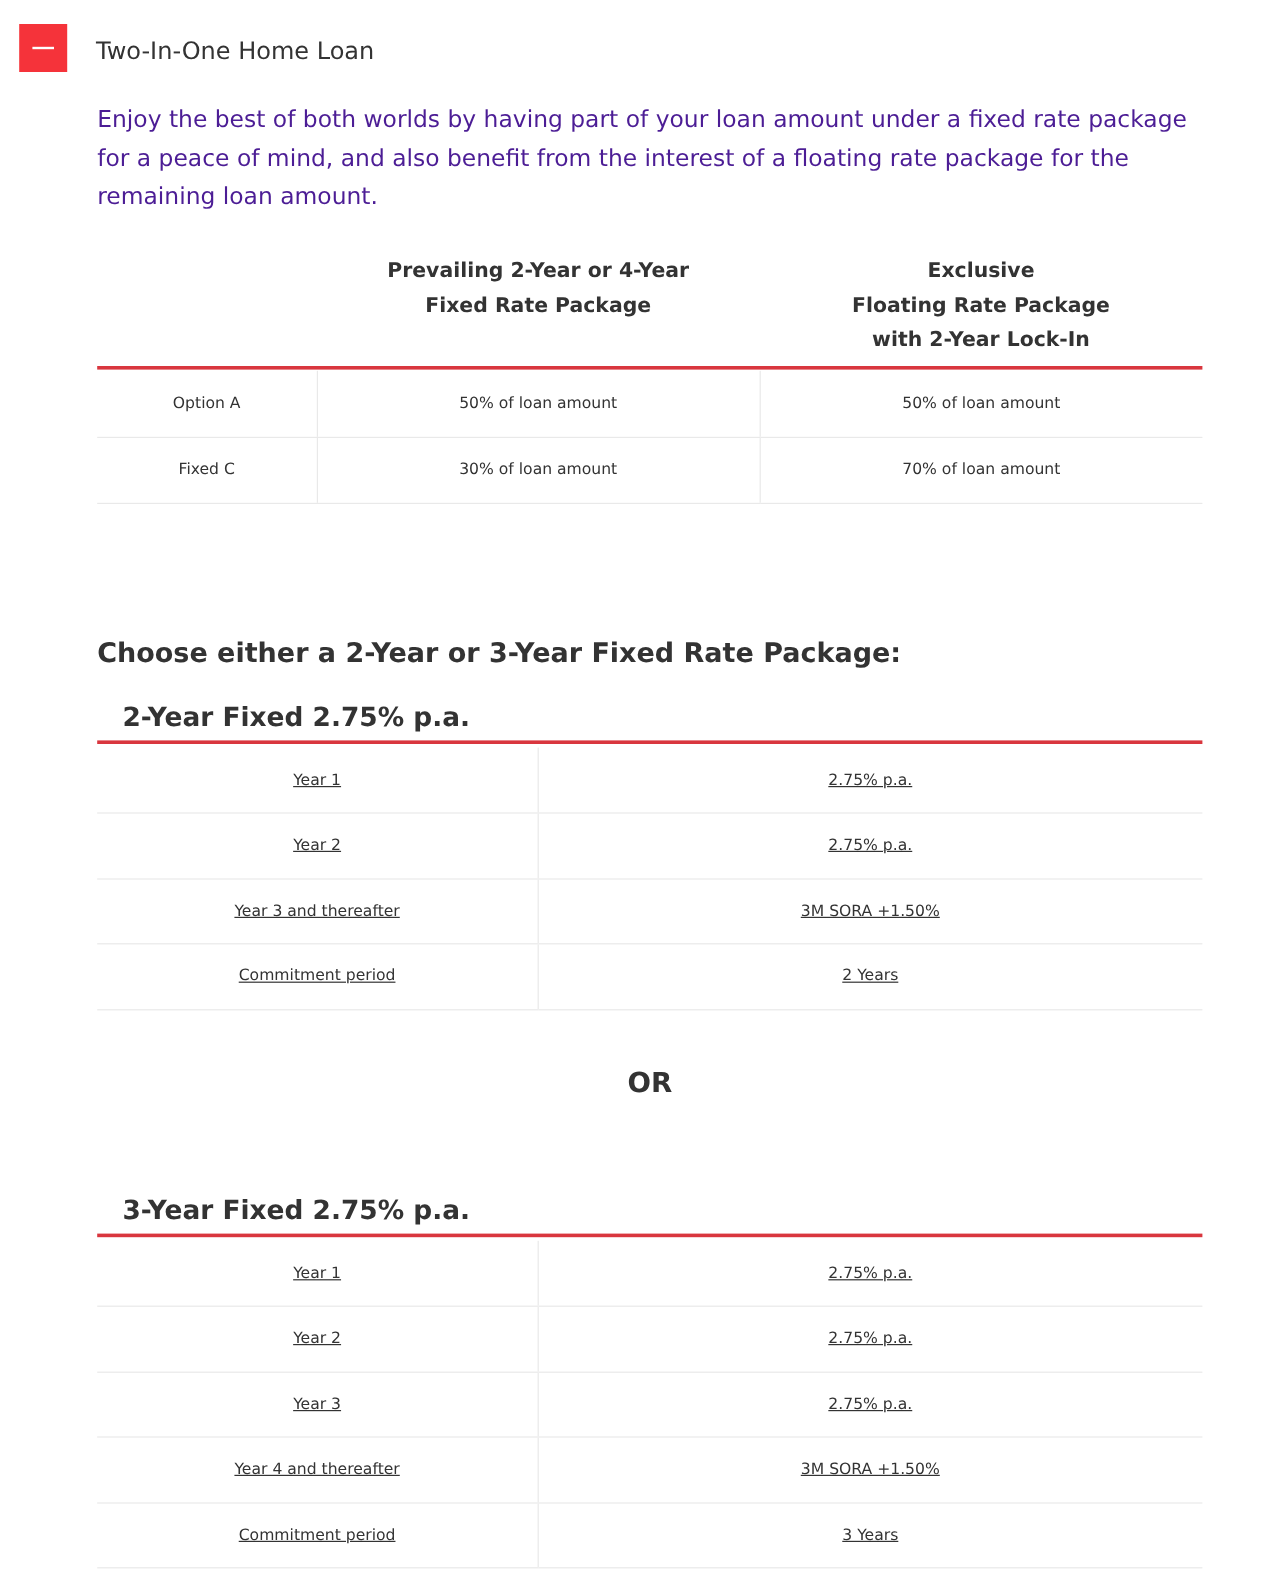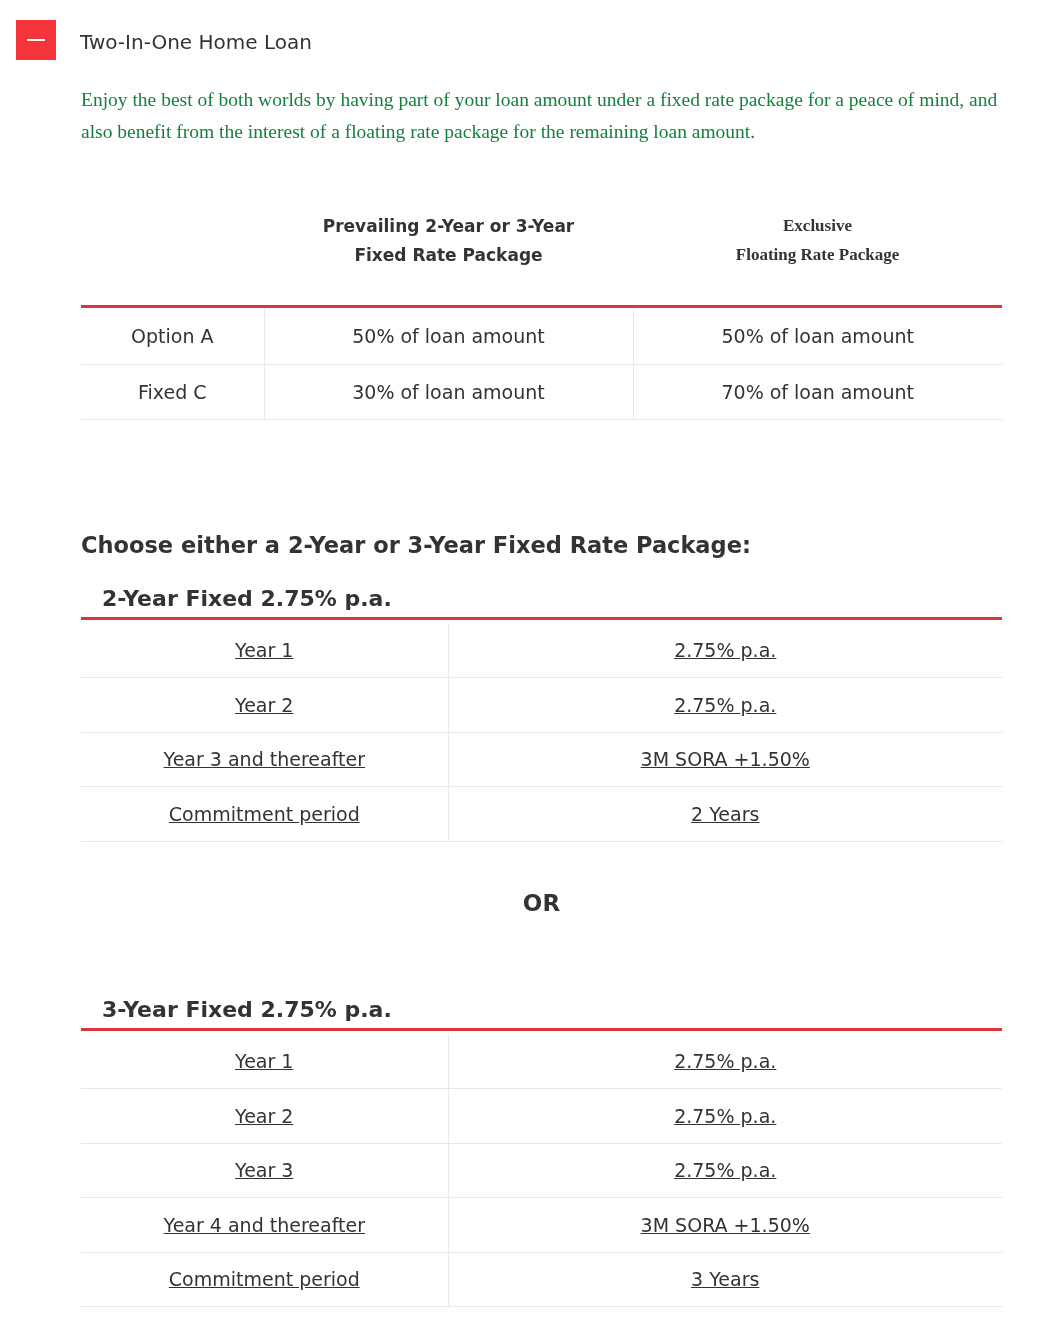--- a/index.html
+++ b/index.html
@@ -4,30 +4,30 @@
   <style>
     * { box-sizing: border-box; margin: 0; padding: 0; }
     html, body { width: 1053px; height: 1328px; background: #ffffff; overflow: hidden; }
     body { font-family: "DejaVu Sans", "Liberation Sans", sans-serif; color: #333333; position: relative; }
 
     .accordion-header { position: absolute; left: 16px; top: 20px; display: flex; align-items: center; }
     .toggle-btn { width: 40px; height: 40px; background: #f5333a; display: flex; align-items: center; justify-content: center; cursor: pointer; }
     .toggle-btn .bar { width: 18px; height: 2px; background: #ffffff; }
     .accordion-title { position: absolute; left: 64px; top: 10px; white-space: nowrap; font-size: 20px; color: #333; text-align: center; }
 
-    .intro { position: absolute; left: 81px; top: 84px; width: 940px; font-size: 19.5px; line-height: 32px; color: #15803d; font-family: Liberation Serif, serif; }
+    .intro { position: absolute; left: 81px; top: 84px; width: 940px; font-size: 19.5px; line-height: 32px; color: #4c1d95; }
 
     table { border-collapse: collapse; position: absolute; left: 81px; width: 921px; }
-    td { text-align: center; vertical-align: middle; font-size: 19px; color: #333; border-bottom: 1px solid #e9e9e9; }
+    td { text-align: center; vertical-align: middle; font-size: 13px; color: #333; border-bottom: 1px solid #e9e9e9; }
     td + td { border-left: 1px solid #e9e9e9; }
 
     .opt-head { position: absolute; left: 81px; top: 208px; width: 921px; height: 100px; border-bottom: 3px solid #d9363e; }
     .opt-head .h { position: absolute; top: 4px; font-size: 17px; font-weight: bold; line-height: 28.5px; text-align: center; color: #333; }
     .opt-head .h1 { left: 183px; width: 369px; }
-    .opt-head .h2 { left: 552px; width: 369px; font-family: Liberation Serif, serif; }
+    .opt-head .h2 { left: 552px; width: 369px; }
     #options-table { top: 309px; }
     #options-table td { height: 55px; }
     #options-table td:nth-child(1) { width: 183px; }
     #options-table td:nth-child(2) { width: 369px; }
 
     .section-heading { position: absolute; left: 81px; top: 532px; font-size: 22.5px; font-weight: bold; color: #333; white-space: nowrap; }
 
     .pkg-head { position: absolute; left: 81px; width: 921px; height: 34px; border-bottom: 3px solid #d9363e; }
     .pkg-head span { position: absolute; left: 21px; top: 0; font-size: 22px; font-weight: bold; color: #333; white-space: nowrap; }
     #pkg2-head { top: 586px; }
@@ -47,26 +47,27 @@
   <div class="toggle-btn">
     <div class="bar"></div>
   </div>
   <span class="accordion-title">Two-In-One Home Loan</span>
 </div>
 
 <p class="intro">Enjoy the best of both worlds by having part of your loan amount under a fixed rate package for a peace of mind, and also benefit from the interest of a floating rate package for the remaining loan amount.</p>
 
 <div class="opt-head">
   <div class="h h1">
-    <div>Prevailing 2-Year or 3-Year</div>
+    <div>Prevailing 2-Year or 4-Year</div>
     <div>Fixed Rate Package</div>
   </div>
   <div class="h h2">
     <div>Exclusive</div>
     <div>Floating Rate Package</div>
+    <div>with 2-Year Lock-In</div>
   </div>
 </div>
 
 <table id="options-table">
   <tbody>
       <tr>
     <td>Option A</td>
     <td>50% of loan amount</td>
     <td>50% of loan amount</td>
   </tr>

